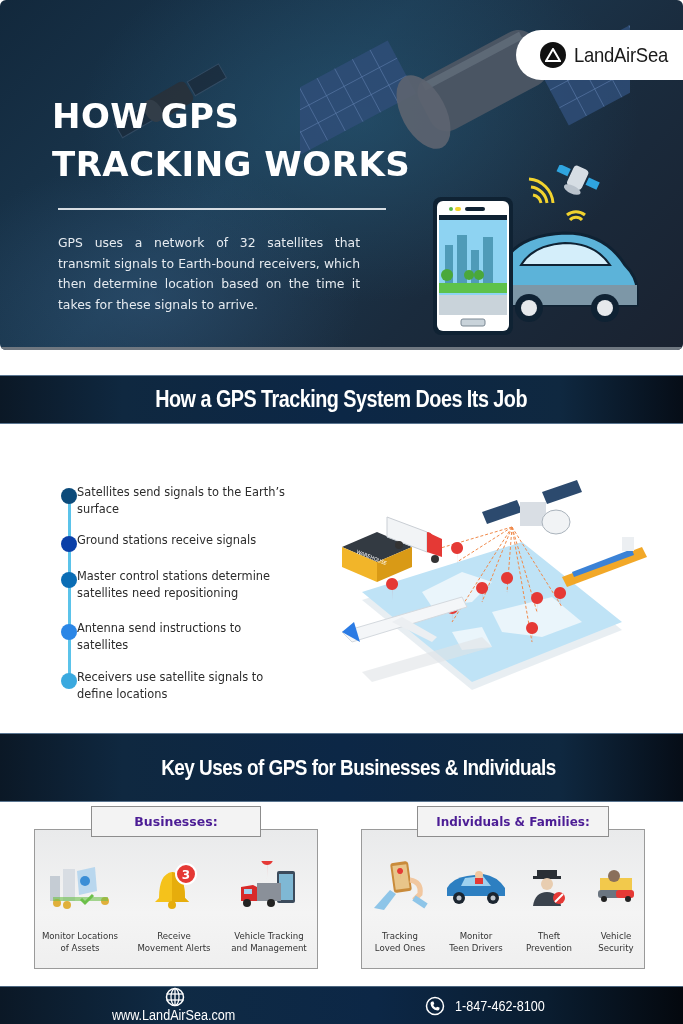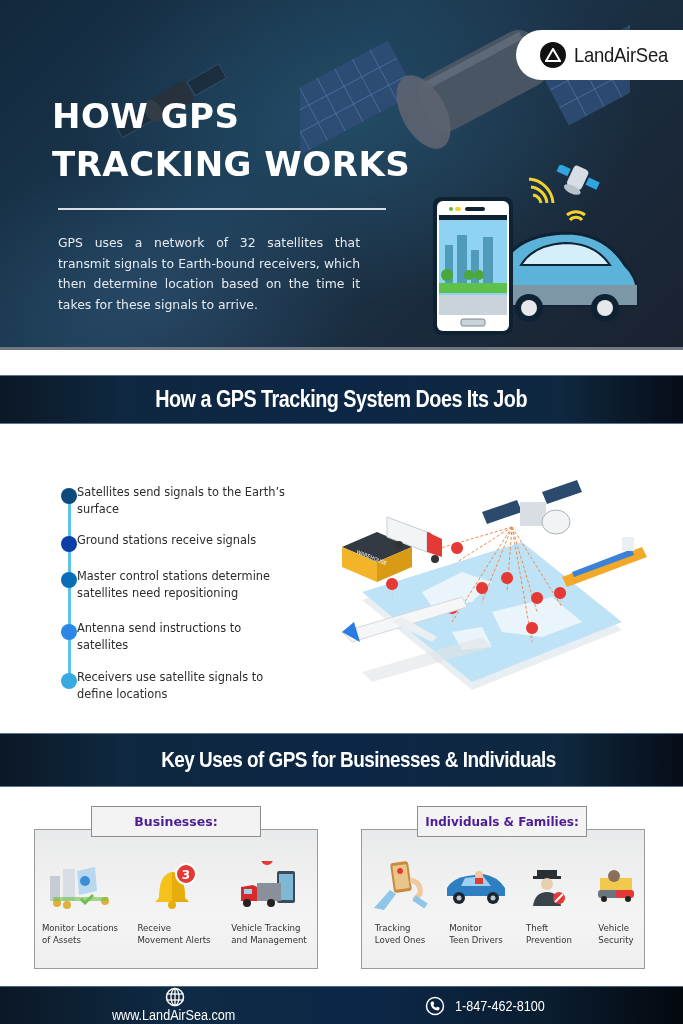--- a/index.html
+++ b/index.html
@@ -7,20 +7,21 @@
   body { font-family: "DejaVu Sans", sans-serif; position: relative; }
 
   
   .hero {
     position: absolute; left: 0; top: 0; width: 683px; height: 350px;
     background:
       radial-gradient(ellipse 300px 200px at 150px 300px, rgba(60,100,140,0.35), transparent 70%),
       radial-gradient(ellipse 400px 260px at 360px 120px, rgba(40,90,120,0.55), transparent 70%),
       linear-gradient(135deg, #12283c 0%, #1c3a52 40%, #1a2b3d 70%, #1a2230 100%);
     overflow: hidden;
+    border-radius: 6px;
   }
   .hero-bottom-line { position: absolute; left: 0; top: 347px; width: 683px; height: 3px; background: #6f7780; }
 
   .sat-big { position: absolute; left: 300px; top: -10px; width: 330px; height: 200px; }
   .sat-small { position: absolute; left: 110px; top: 55px; width: 120px; height: 90px; opacity: 0.75; }
 
   .logo-pill {
     position: absolute; left: 516px; top: 30px; width: 180px; height: 50px;
     background: #ffffff; border-radius: 25px 0 0 25px;
     display: flex; align-items: center; padding-left: 24px;
@@ -44,21 +45,21 @@
   .phone-car { position: absolute; left: 425px; top: 165px; width: 225px; height: 175px; }
 
   
   .banner {
     position: absolute; left: 0; width: 683px;
     background: linear-gradient(90deg, #0b1826 0%, #0f2840 18%, #0c2746 50%, #0f2840 82%, #060d17 100%);
     border-top: 1px solid #5a7590; border-bottom: 1px solid #5a7590;
     display: flex; align-items: center; justify-content: center;
   }
   .banner-1 { top: 375px; height: 49px; }
-  .banner-2 { top: 733px; height: 54px; padding-left: 34px; }
+  .banner-2 { top: 733px; height: 69px; padding-left: 34px; }
   .banner-title {
     font-family: "Liberation Sans", sans-serif; font-weight: bold; color: #ffffff;
     font-size: 23px; letter-spacing: -0.6px; transform: scaleX(0.86);
   }
   .banner-2 .banner-title { font-size: 22px; }
 
   
   .steps { position: absolute; left: 58px; top: 484px; width: 260px; height: 215px; }
   .steps-line { position: absolute; left: 10px; top: 10px; width: 3px; height: 190px; background: #5bc3ea; }
   .step { position: absolute; left: 0; display: flex; align-items: flex-start; }
@@ -75,25 +76,25 @@
   }
   .card-biz { left: 34px; width: 284px; }
   .card-ind { left: 361px; width: 284px; }
   .card-tab {
     position: absolute; top: 806px; height: 31px;
     background: #f3f3f3; border: 1.5px solid #8d8d8d;
     display: flex; align-items: center; justify-content: center;
     font-family: "DejaVu Sans", sans-serif; font-weight: bold; font-size: 12.5px; color: #4c1d95;
   }
   .tab-biz { left: 91px; width: 170px; }
-  .tab-ind { left: 417px; width: 170px; font-size: 12px; }
+  .tab-ind { left: 417px; width: 192px; font-size: 12px; }
 
   .use-item { position: absolute; display: flex; flex-direction: column; align-items: center; }
   .use-icon { width: 72px; height: 52px; display:flex; align-items:center; justify-content:center; }
-  .use-label { margin-top: 10px; font-family: "DejaVu Sans", sans-serif; font-size: 8.6px; line-height: 12px; color: #333; text-align: left; white-space: pre-line; }
+  .use-label { margin-top: 18px; font-family: "DejaVu Sans", sans-serif; font-size: 8.6px; line-height: 12px; color: #333; text-align: center; white-space: pre-line; }
 
   
   .footer {
     position: absolute; left: 0; top: 986px; width: 683px; height: 38px;
     background: linear-gradient(90deg, #0b1826 0%, #0f2a44 25%, #0c2746 55%, #0a1d30 80%, #04080e 100%);
     border-top: 1px solid #4d6780;
   }
   .footer-item { position: absolute; top: 0; height: 38px; display: flex; align-items: center; color: #ffffff; font-family: "Liberation Sans", sans-serif; font-size: 14px; }
   .footer-item .ftxt { margin-left: 10px; transform: scaleX(0.9); transform-origin: left center; }
   .footer-web { left: 102px; flex-direction: column; }

